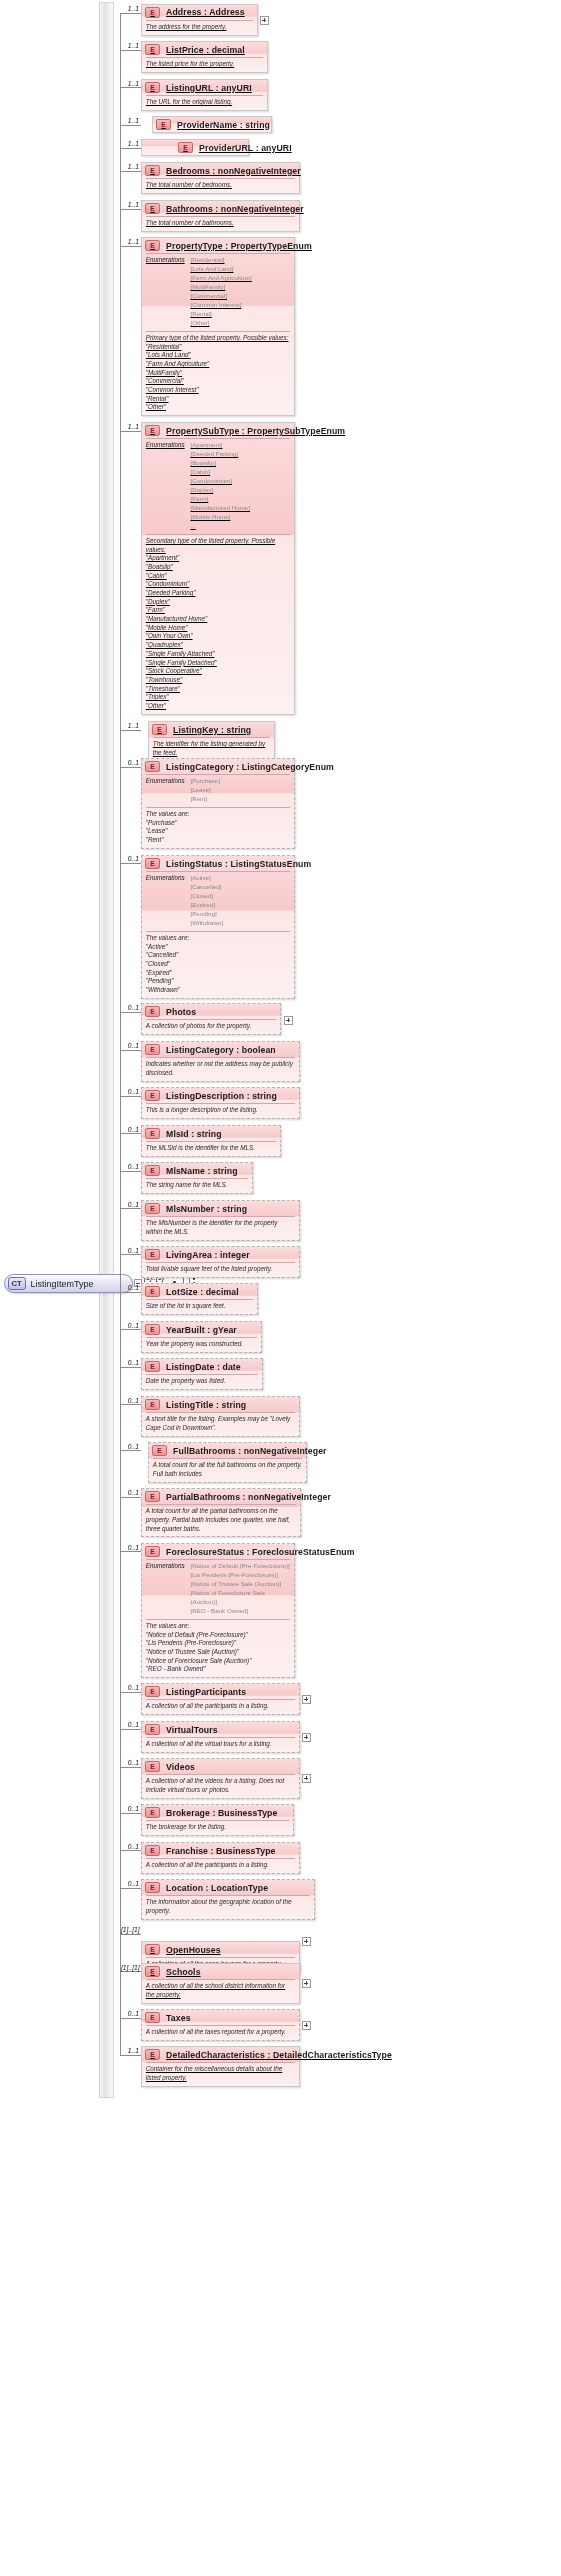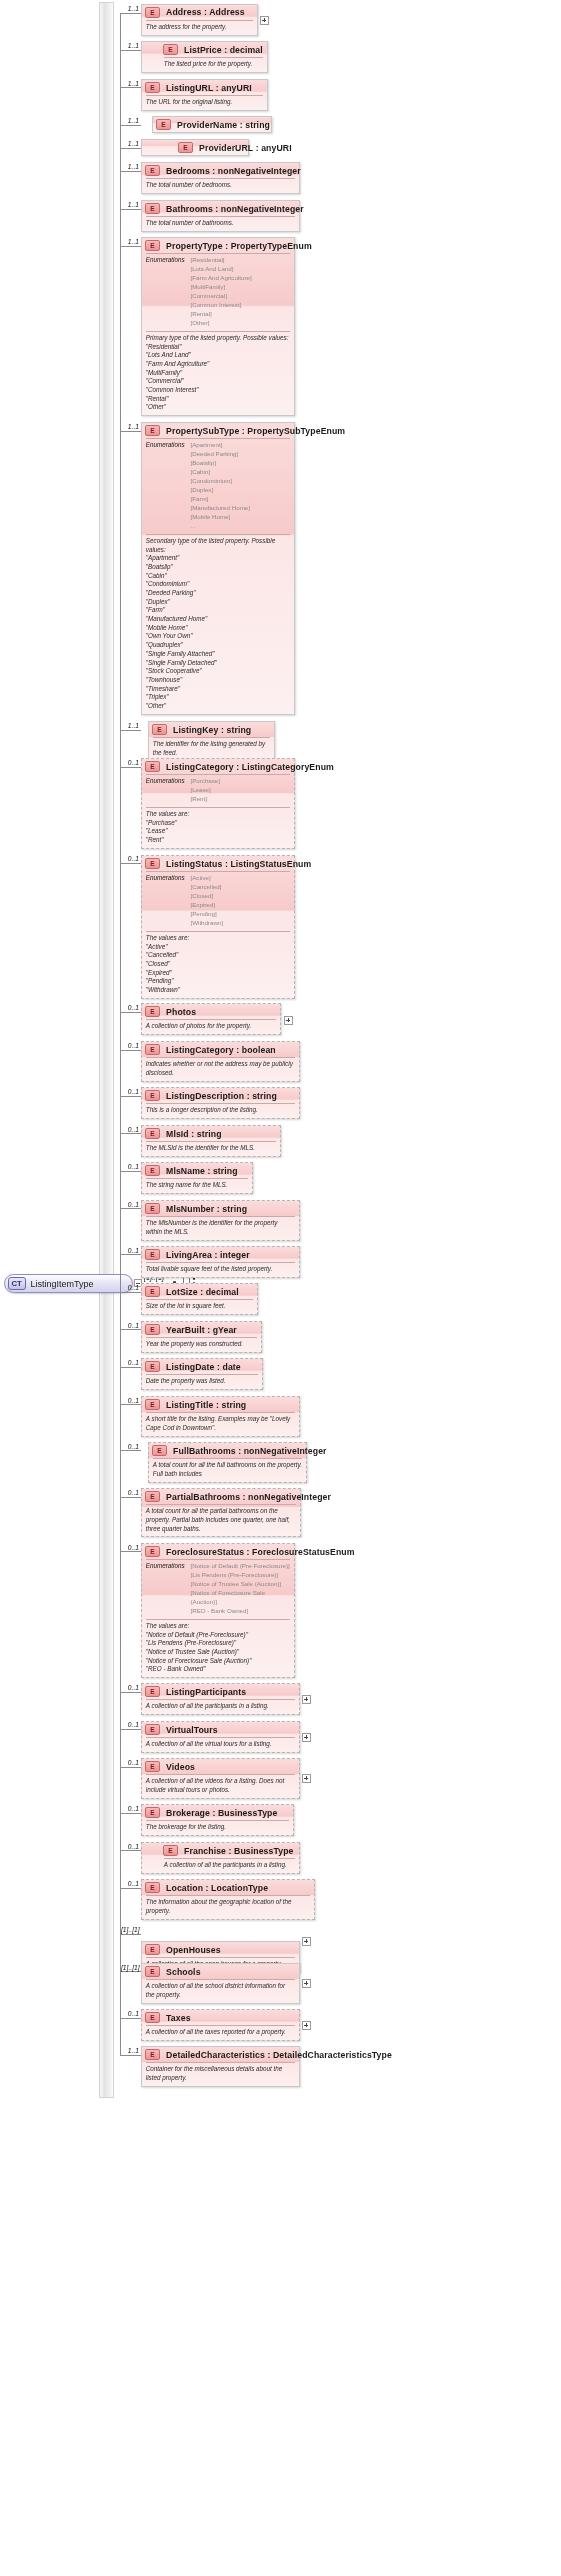--- a/index.html
+++ b/index.html
@@ -115,21 +115,21 @@
     font-size: 6.7px; font-style: italic; color: #111;
     white-space: nowrap;
     text-align: right;
   }
 
   .ebox {
     position: absolute;
     background: linear-gradient(to bottom, #fbdcdc 0%, #f7caca 38%, #fce6e6 39%, #fdf0f0 100%);
     box-shadow: 1.4px 1.4px 1.9px rgba(0,0,0,.17);
   }
-  .ebox.req { border: 1px solid #c8c8c8; }
+  .ebox.req { border: 1px solid #c8c8c8; text-decoration: underline; }
   .ebox.opt { border: 1px dashed #b4b4b4; }
 
   .ehead {
     display: flex; align-items: center;
     padding: 1.9px 3.8px 1.9px 2.9px;
     min-height: 15.4px;
   }
   .ebadge {
     width: 15.4px; height: 10.6px;
     border: 1px solid #c06a6a;
@@ -211,21 +211,21 @@
         <div class="ehead">
           <span class="ebadge">E</span>
           <span class="ename">Address : Address</span>
         </div>
         <div class="edivider"></div>
         <div class="edoc">The address for the property.</div>
       </div>
       <div class="connector" style="left: 120px; width: 21px; top: 12.5px;"></div>
       <div class="occurs" style="left: 121px; width: 18px; top: 4.8px;">1..1</div>
       <div class="plusbox" style="left: 260px; top: 16px;"></div>
-      <div class="ebox req" style="left: 141px; width: 127px; top: 41px; padding-left: 18px;">
+      <div class="ebox req" style="left: 141px; width: 127px; top: 41px;">
         <div class="ehead">
           <span class="ebadge">E</span>
           <span class="ename">ListPrice : decimal</span>
         </div>
         <div class="edivider"></div>
         <div class="edoc">The listed price for the property.</div>
       </div>
       <div class="connector" style="left: 120px; width: 21px; top: 50px;"></div>
       <div class="occurs" style="left: 121px; width: 18px; top: 42px;">1..1</div>
       <div class="ebox req" style="left: 141px; width: 127px; top: 79px;">
@@ -593,21 +593,21 @@
       <div class="ebox opt" style="left: 141px; width: 153px; top: 1804px;">
         <div class="ehead">
           <span class="ebadge">E</span>
           <span class="ename">Brokerage : BusinessType</span>
         </div>
         <div class="edivider"></div>
         <div class="edoc">The brokerage for the listing.</div>
       </div>
       <div class="connector" style="left: 120px; width: 21px; top: 1813px;"></div>
       <div class="occurs" style="left: 121px; width: 18px; top: 1805px;">0..1</div>
-      <div class="ebox opt" style="left: 141px; width: 159px; top: 1842px; padding-left: 18px;">
+      <div class="ebox opt" style="left: 141px; width: 159px; top: 1842px;">
         <div class="ehead">
           <span class="ebadge">E</span>
           <span class="ename">Franchise : BusinessType</span>
         </div>
         <div class="edivider"></div>
         <div class="edoc">A collection of all the participants in a listing.</div>
       </div>
       <div class="connector" style="left: 120px; width: 21px; top: 1850px;"></div>
       <div class="occurs" style="left: 121px; width: 18px; top: 1843px;">0..1</div>
       <div class="ebox opt" style="left: 141px; width: 174px; top: 1879px;">

